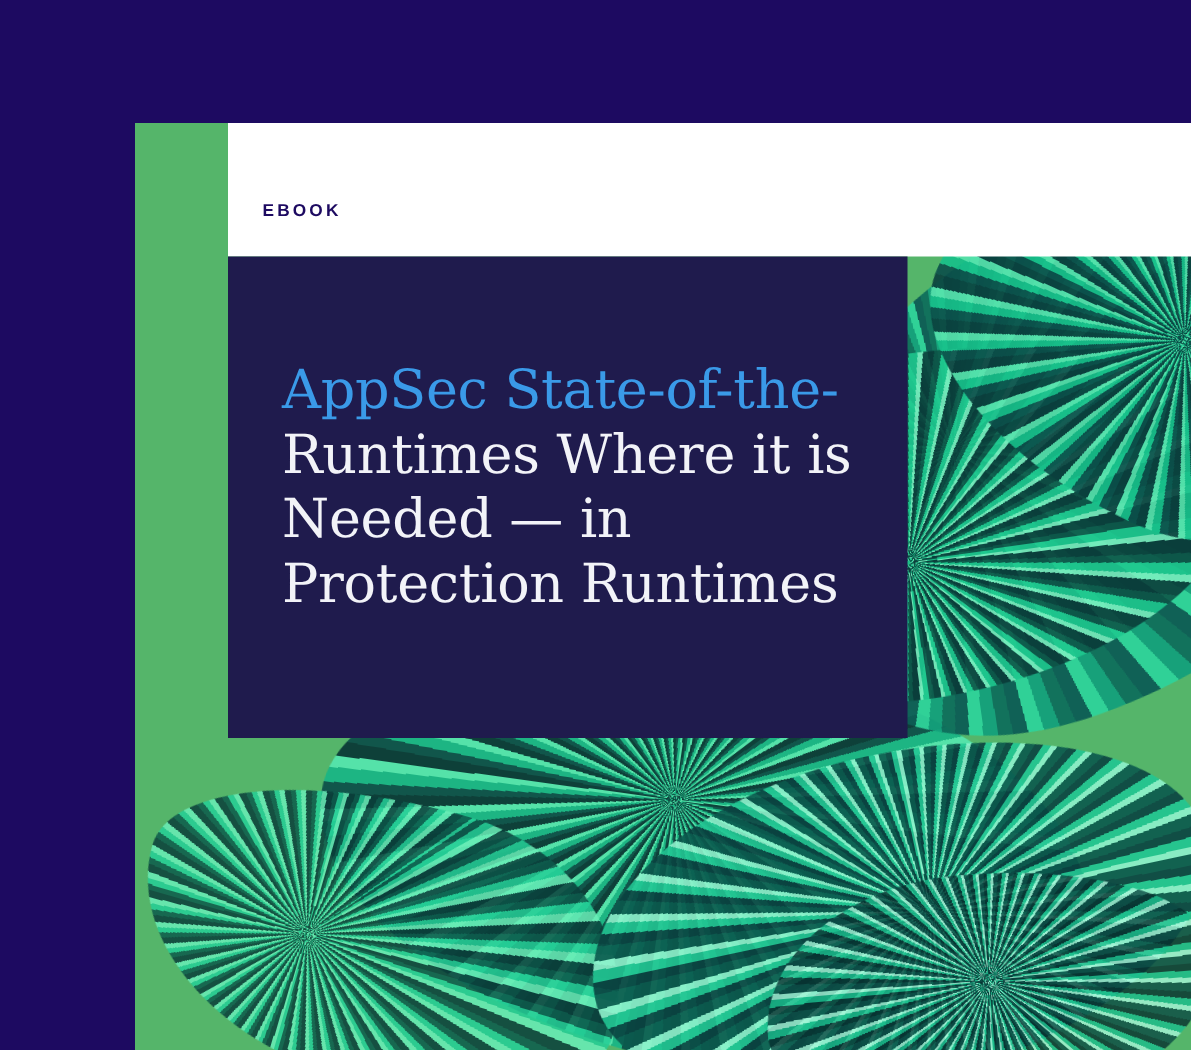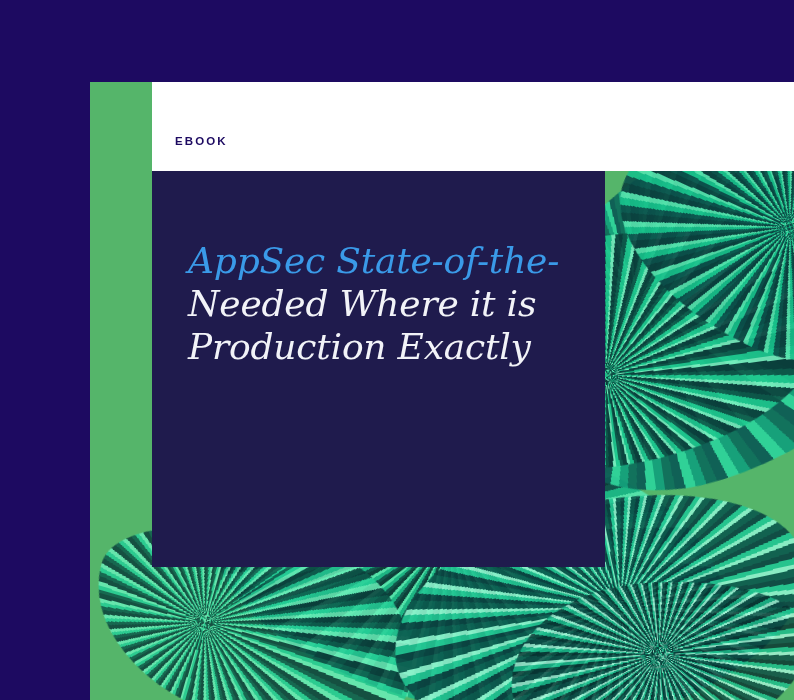--- a/index.html
+++ b/index.html
@@ -78,23 +78,22 @@
     letter-spacing: 2.1px;
     color: #1d0a61;
   }
 
   
   .title-card {
     position: absolute;
     left: 152px;
     top: 171px;
     width: 453px;
-    height: 396px;
+    height: 321px;
     background: #1f1b4d;
-    font-style: italic;
   }
 
   .title-block {
     position: absolute;
     left: 36px;
     top: 68px;
     width: 400px;
   }
 
   .title-line {
@@ -224,18 +223,19 @@
 
   </div>
 
   <div class="white-band"></div>
 
   <div class="eyebrow">EBOOK</div>
 
   <div class="title-card">
     <div class="title-block">
       <div class="title-line title-accent">AppSec State-of-the-</div>
-      <div class="title-line title-white">Needed Where it is</div>
-      <div class="title-line title-white">Production Exactly</div>
+      <div class="title-line title-white">Runtimes Where it is</div>
+      <div class="title-line title-white">Needed — in</div>
+      <div class="title-line title-white">Protection Runtimes</div>
     </div>
   </div>
 
 </div>
 
 </body></html>

